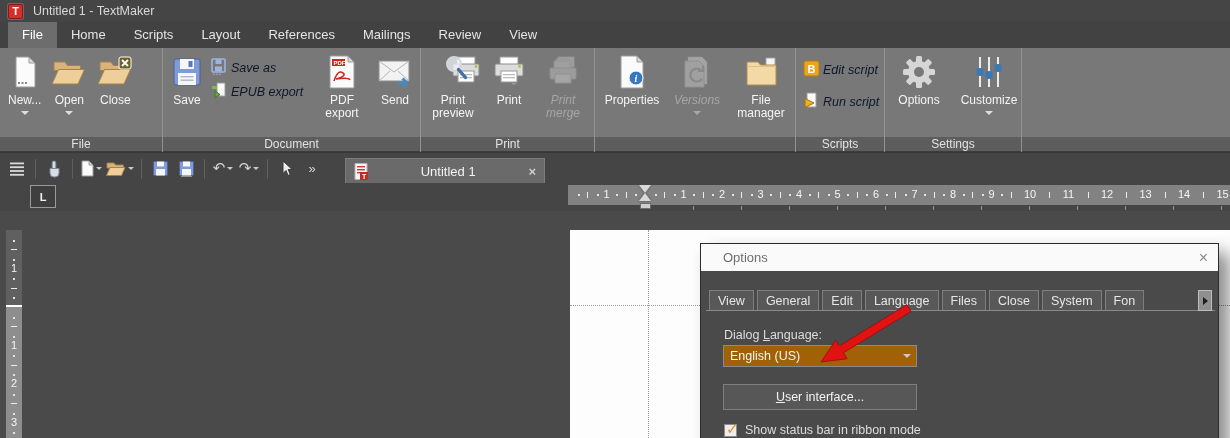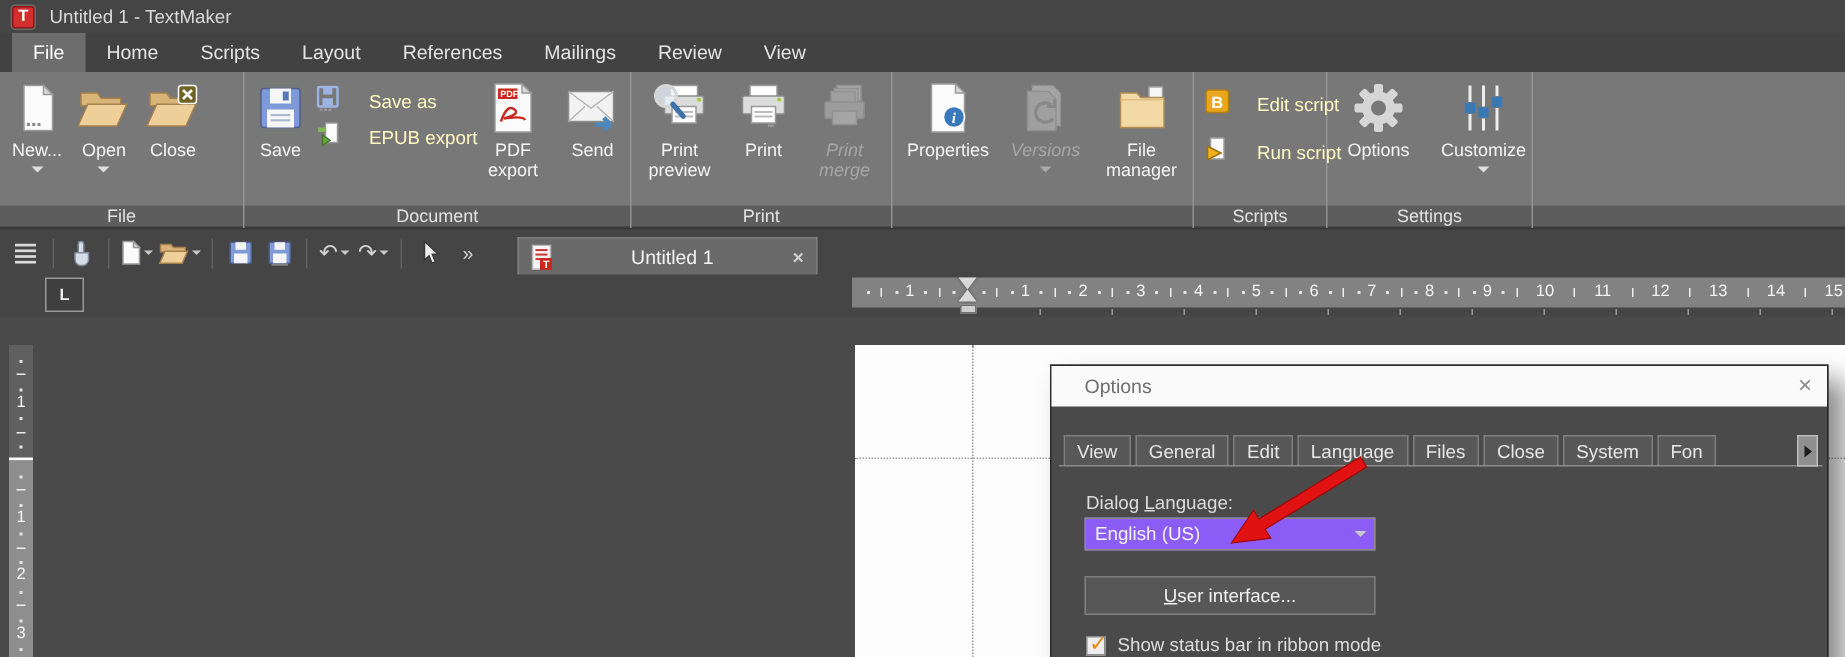--- a/index.html
+++ b/index.html
@@ -31,21 +31,21 @@
   .rgroup-content { position:absolute; left:0; top:0; width:100%; height:89px; display:flex;
                     align-items:flex-start; }
   .rbtn { display:flex; flex-direction:column; align-items:center; padding-top:5px; cursor:default; }
   .rbtn .ricon { height:38px; display:flex; align-items:center; justify-content:center; }
   .rbtn .rlabel { font-size:12px; line-height:13px; text-align:center; color:#f4f4f4; margin-top:3px; }
   .rbtn.disabled .rlabel { color:#a6a6a6;font-style:italic; }
   .caret { width:0; height:0; border-left:4px solid transparent; border-right:4px solid transparent;
            border-top:4px solid #dedede; margin-top:4px; }
   .small-stack { display:flex; flex-direction:column; padding-top:8px; }
   .sbtn { display:flex; align-items:center; height:24px; cursor:default; }
-  .sbtn .slabel { font-size:12.5px; color:#fef9c3; margin-left:18px; white-space:nowrap; }
+  .sbtn .slabel { font-size:12.5px; color:#0f172a; margin-left:3px; white-space:nowrap;font-style:italic; }
   .scripts .sbtn { height:32px; }
 
   
   .qatrow { position:absolute; left:0; top:152px; width:1230px; height:31px; background:#454545;
             border-top:1px solid #383838; }
   .qat { position:absolute; left:6px; top:0; height:31px; display:flex; align-items:center; gap:4px; }
   .qbtn { height:24px; min-width:22px; display:flex; align-items:center; justify-content:center; cursor:default; }
   .qsep { width:1px; height:20px; background:#5f5f5f; margin:0 3px; }
   .qcaret { width:0; height:0; border-left:3.5px solid transparent; border-right:3.5px solid transparent;
             border-top:3.5px solid #c9c9c9; margin-left:2px; }
@@ -102,21 +102,21 @@
           color:#e6e6e6; padding:0 8px; line-height:20px; white-space:nowrap; cursor:default; }
   .dtab.active { height:26px; background:#4c4c4c; border-color:#8f8f8f; line-height:25px; padding:0 11px;
                  position:relative; z-index:2; color:#fafafa; }
   .dlg-tabline { position:absolute; left:5px; top:66px; width:509px; height:1px; background:#8a8a8a; }
   .dtab-scroll { position:absolute; right:6px; top:46px; width:14px; height:21px; background:#8f8f8f;
                  border:1px solid #bdbdbd; display:flex; align-items:center; justify-content:center; cursor:default; }
   .dtab-scroll .tri { width:0; height:0; border-top:4px solid transparent; border-bottom:4px solid transparent;
                       border-left:5px solid #1d1d1d; }
   .dlg-label { position:absolute; left:23px; top:84px; font-size:12.5px; color:#dcdcdc; }
   .mnemo { text-decoration:underline; }
-  .dropdown { position:absolute; left:22px; top:101px; width:194px; height:22px; background:#8b5cf6;
+  .dropdown { position:absolute; left:22px; top:101px; width:194px; height:22px; background:#a16207;
               border:1px solid #8a8a8a; display:flex; align-items:center; cursor:default; }
   .dropdown .dd-value { flex:1; font-size:12.5px; color:#f2f2f2; padding-left:6px; }
   .dd-arrow { width:18px; display:flex; align-items:center; justify-content:center; }
   .dd-arrow i { width:0; height:0; border-left:4px solid transparent; border-right:4px solid transparent;
                 border-top:4px solid #c9c9c9; }
   .dlg-btn { position:absolute; left:22px; top:140px; width:194px; height:26px; background:#575757;
              border:1px solid #7e7e7e; font-size:12.5px; color:#f2f2f2; text-align:center; line-height:24px; cursor:default; }
   .dlg-check { position:absolute; left:23px; top:179px; display:flex; align-items:center; cursor:default; }
   .checkbox { width:13px; height:13px; background:#ededed; border:1px solid #8a8a8a; position:relative; }
   .checkbox .mark { position:absolute; left:1px; top:-5px; color:#e78b1e; font-size:15px; font-weight:bold;
@@ -250,21 +250,21 @@
               </svg>
           </div>
           <div class="rlabel">Send</div>
         </div>
       </div>
       <div class="rgroup-label">Document</div>
     </div>
 
     <div class="rgroup" style="left:421px;width:174px;">
       <div class="rgroup-content" style="padding-left:4px;gap:2px;">
-        <div class="rbtn" style="width:56px;">
+        <div class="rbtn" style="width:56px;align-items:flex-end;">
           <div class="ricon">
             <svg width="36" height="34" viewBox="0 0 36 34">
                 <rect x="12" y="2" width="18" height="8" fill="#fff" stroke="#999"></rect>
                 <rect x="8" y="9" width="26" height="12" rx="1" fill="#dcdcdc" stroke="#8a8a8a"></rect>
                 <circle cx="31" cy="11.5" r="1.4" fill="#a6c835"></circle>
                 <rect x="13" y="16" width="16" height="11" fill="#fff" stroke="#999"></rect>
                 <rect x="15" y="19" width="12" height="1.3" fill="#bbb"></rect>
                 <rect x="15" y="22" width="12" height="1.3" fill="#bbb"></rect>
                 <circle cx="9" cy="9" r="7" fill="rgba(235,243,250,0.75)" stroke="#d6d6d6" stroke-width="2"></circle>
                 <path d="M13.5 14.5 l7 8" stroke="#3f72a8" stroke-width="3.4" stroke-linecap="round"></path>

